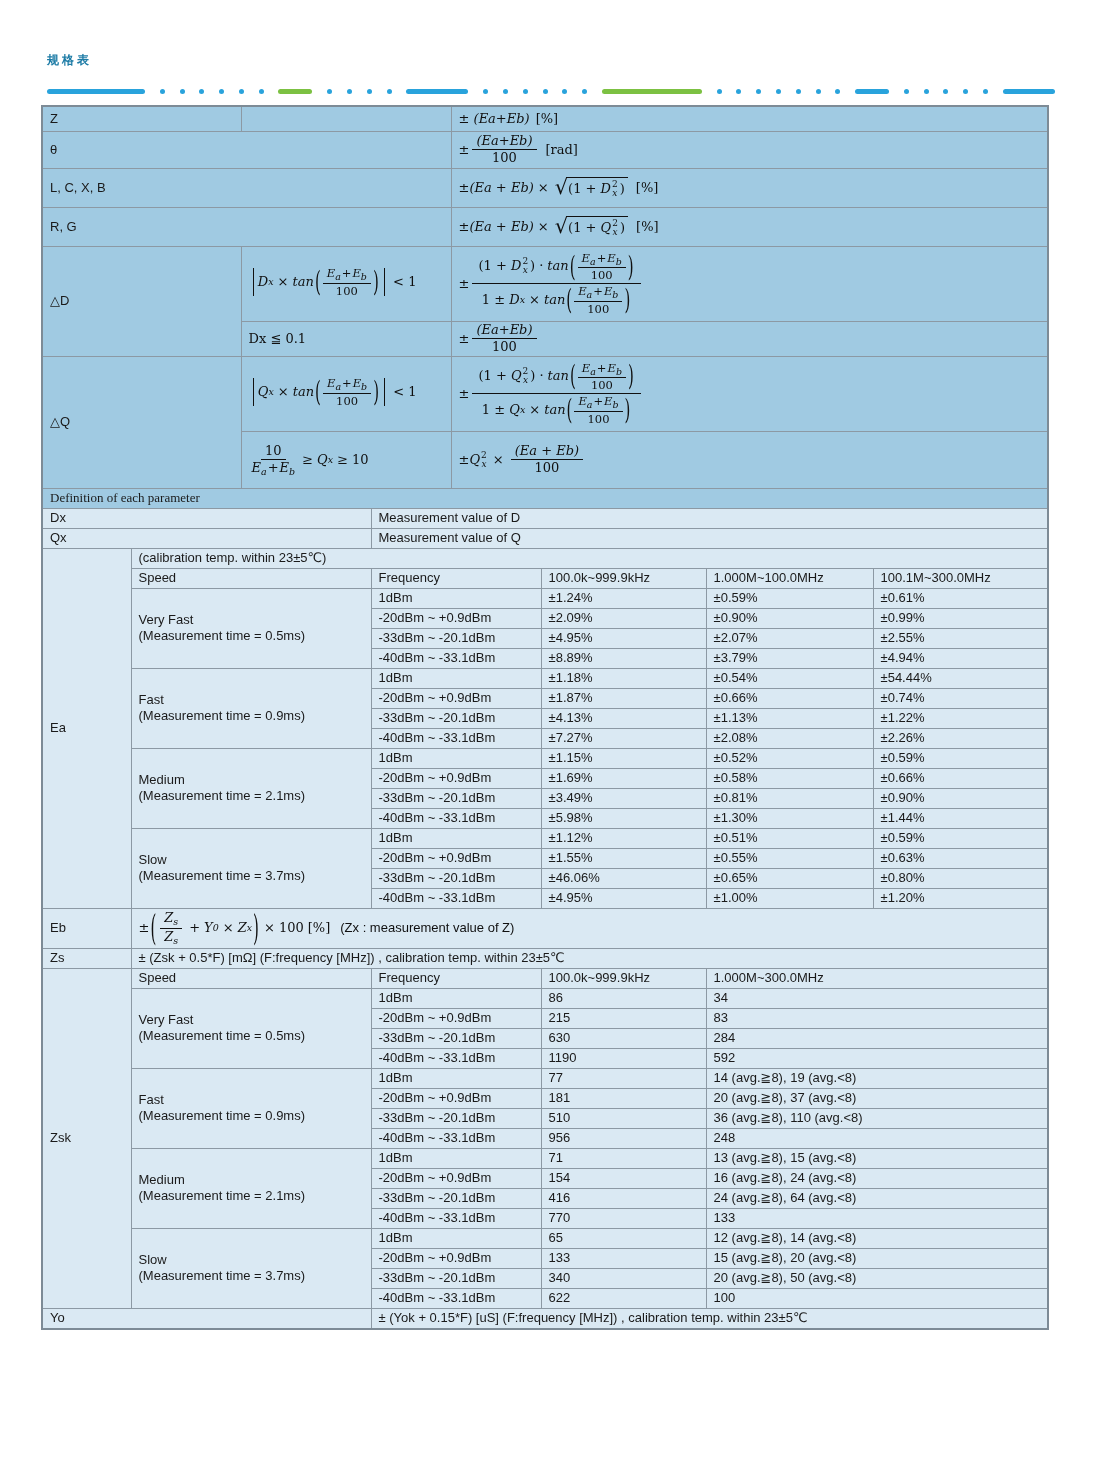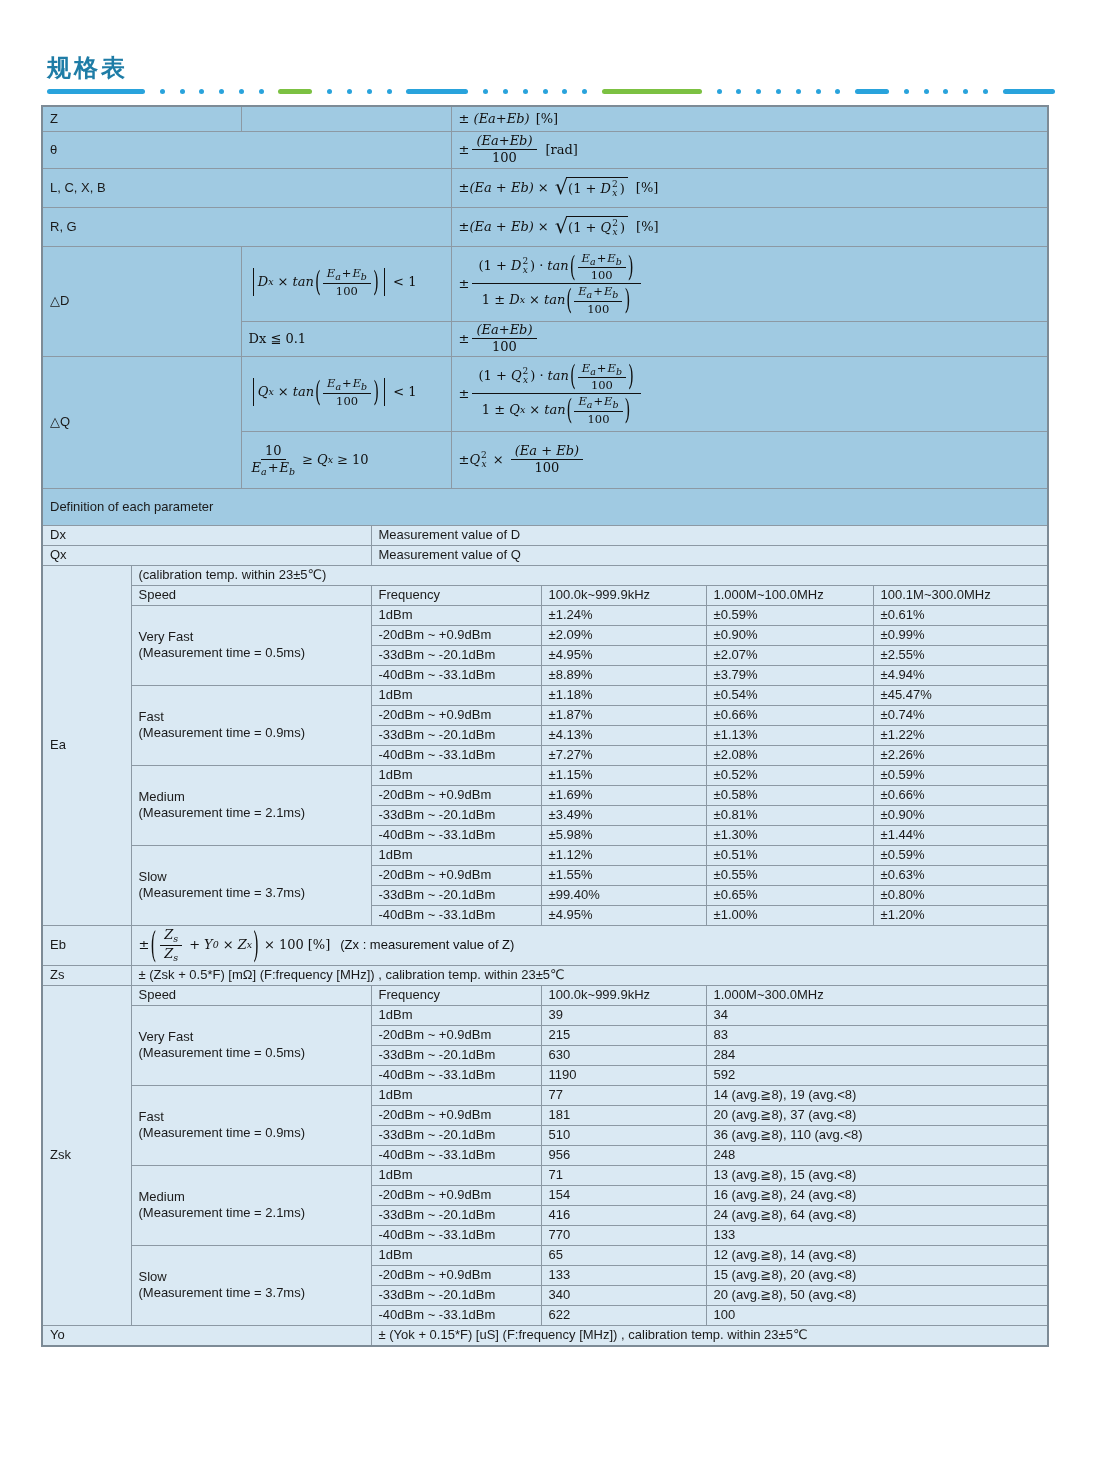--- a/index.html
+++ b/index.html
@@ -3,40 +3,40 @@
 <meta charset="utf-8">
 <style>
   :root{
     --title:#1E7CA6; --line-blue:#29A3DC; --line-green:#7CC142;
     --cell-dark:#A0CAE2; --cell-light:#DAE9F3; --border:#8C99A4; --text:#1A1A1A;
   }
   *{box-sizing:border-box;}
   html,body{margin:0;padding:0;}
   body{width:1102px;height:1470px;background:#ffffff;position:relative;
        font-family:"Liberation Sans","DejaVu Sans",sans-serif;color:var(--text);}
-  .page-title{position:absolute;left:47px;top:52px;font-size:24px;font-weight:700;
+  .page-title{position:absolute;left:47px;top:52px;font-size:12px;font-weight:700;
        letter-spacing:3px;color:var(--title);}
   .dashline{position:absolute;left:47px;top:88px;width:1008px;height:6px;display:flex;
        align-items:center;justify-content:space-between;}
   .dsh{height:5px;border-radius:3px;display:inline-block;flex:0 0 auto;}
   .dsh.b{background:var(--line-blue);}
   .dsh.g{background:var(--line-green);}
   .dot{width:5px;height:5px;border-radius:50%;background:var(--line-blue);display:inline-block;flex:0 0 auto;}
 
   table.spec{position:absolute;left:41px;top:105px;width:1006px;border-collapse:collapse;
        table-layout:fixed;border:2px solid #7D8B96;}
   table.spec td{border:1px solid var(--border);vertical-align:middle;
        font-size:13px;line-height:16px;padding:1.5px 7px;background:var(--cell-light);}
   tr.dark td, td.dark{background:var(--cell-dark);}
   td.lbl{padding-left:9px;}
 
   
   .r-z td{height:25px;} .r-theta td{height:37px;} .r-lcxb td{height:39px;} .r-rg td{height:39px;}
   .r-dd1 td{height:75px;} .r-dd2 td{height:34px;margin-top:24px;} .r-dq1 td{height:75px;} .r-dq2 td{height:57px;}
-  .r-def td{height:37px;} .r-s td{height:20px;} .r-eb td{height:40px;}
+  .r-def td{height:20px;font-family:Liberation Serif, serif;} .r-s td{height:20px;} .r-eb td{height:40px;}
 
   
   .fcell{font-family:"DejaVu Serif",serif;font-size:14.5px;color:#101010;}
   .fcell i{font-style:italic;text-align:center;}
   .mrow{display:inline-flex;align-items:center;white-space:nowrap;}
   .op{margin:0 4px;}
   .tight{margin:0 1px;}
   .unit{margin-left:6px;}
   sub{font-size:9.5px;font-style:italic;vertical-align:-3px;line-height:1;}
   .ss{display:inline-flex;flex-direction:column;align-items:center;font-size:9px;
@@ -358,21 +358,21 @@
       </tr>
 
 <tr class="r-s">
         <td colspan="2" rowspan="4" class="speed-name">
           <div>Fast</div>
           <div>(Measurement time = 0.9ms)</div>
         </td>
   <td colspan="2">1dBm</td>
         <td>±1.18%</td>
         <td>±0.54%</td>
-        <td>±45.47%</td>
+        <td>±54.44%</td>
       </tr>
 <tr class="r-s">
         <td colspan="2">-20dBm ~ +0.9dBm</td>
         <td>±1.87%</td>
         <td>±0.66%</td>
         <td>±0.74%</td>
       </tr>
 <tr class="r-s">
         <td colspan="2">-33dBm ~ -20.1dBm</td>
         <td>±4.13%</td>
@@ -426,21 +426,21 @@
         <td>±0.59%</td>
       </tr>
 <tr class="r-s">
         <td colspan="2">-20dBm ~ +0.9dBm</td>
         <td>±1.55%</td>
         <td>±0.55%</td>
         <td>±0.63%</td>
       </tr>
 <tr class="r-s">
         <td colspan="2">-33dBm ~ -20.1dBm</td>
-        <td>±99.40%</td>
+        <td>±46.06%</td>
         <td>±0.65%</td>
         <td>±0.80%</td>
       </tr>
 <tr class="r-s">
         <td colspan="2">-40dBm ~ -33.1dBm</td>
         <td>±4.95%</td>
         <td>±1.00%</td>
         <td>±1.20%</td>
       </tr>
 
@@ -480,21 +480,21 @@
   <td>100.0k~999.9kHz</td>
   <td colspan="2">1.000M~300.0MHz</td>
 </tr>
 
 <tr class="r-s">
         <td colspan="2" rowspan="4" class="speed-name">
           <div>Very Fast</div>
           <div>(Measurement time = 0.5ms)</div>
         </td>
   <td colspan="2">1dBm</td>
-        <td>39</td>
+        <td>86</td>
         <td colspan="2">34</td>
       </tr>
 <tr class="r-s">
         <td colspan="2">-20dBm ~ +0.9dBm</td>
         <td>215</td>
         <td colspan="2">83</td>
       </tr>
 <tr class="r-s">
         <td colspan="2">-33dBm ~ -20.1dBm</td>
         <td>630</td>

